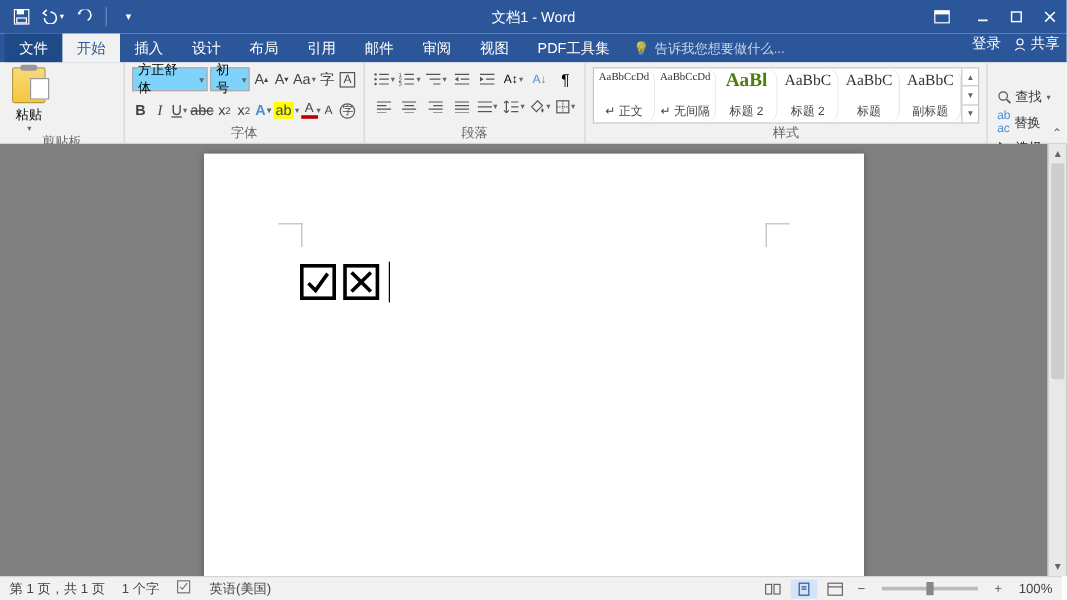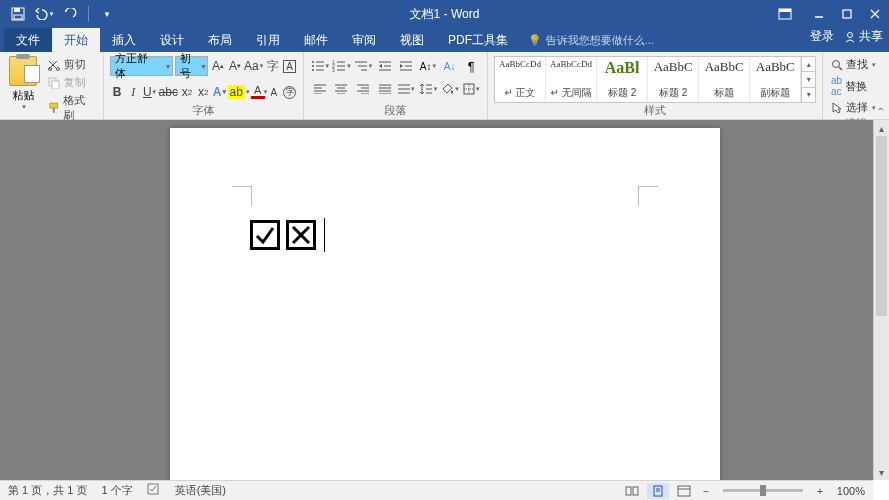--- a/index.html
+++ b/index.html
@@ -46,49 +46,49 @@
 .font-sel .dd { position: absolute; right: 2px; font-size: 8px; color: #666; }
 .mini-btn { width: 20px; height: 20px; display: flex; align-items: center; justify-content: center; color: #444; font-size: 12px; }
 .font-second { margin-top: 3px; }
 .color-bar { width: 14px; height: 3px; }
 
 
 .para-btn { width: 20px; height: 20px; display: flex; align-items: center; justify-content: center; }
 
 
 .gallery { display: flex; border: 1px solid #c5c5c5; background: #fff; height: 56px; margin-top: 2px; }
-.style-item { width: 52px; display: flex; flex-direction: column; align-items: center; justify-content: space-between; border-right: 1px solid #e8e8e8; padding: 2px 0; }
+.style-item { width: 52px; display: flex; flex-direction: column; align-items: center; justify-content: space-between; border-right: 1px solid #e8e8e8; padding: 2px 0; border-radius: 10px; }
 .style-item:last-of-type { border-right: none; }
 .style-preview { font-family: "Times New Roman", serif; color: #333; }
 .style-name { font-size: 10px; color: #444; }
 .gallery-scroll { width: 14px; display: flex; flex-direction: column; border-left: 1px solid #c5c5c5; }
 .gscroll-btn { flex: 1; display: flex; align-items: center; justify-content: center; font-size: 8px; color: #666; border-bottom: 1px solid #c5c5c5; }
 .gscroll-btn:last-child { border-bottom: none; }
 
 
-.edit-col { display: flex; flex-direction: column; gap: 1px; margin-top: 2px; }
+.edit-col { display: flex; flex-direction: column; gap: 1px; margin-top: 18px; }
 .edit-item { display: flex; align-items: center; gap: 3px; font-size: 11px; color: #333; padding: 1px 2px; white-space: nowrap; }
 
 
 .doc-area { position: absolute; top: 120px; bottom: 20px; left: 0; right: 0; background: #808080; display: flex; justify-content: center; overflow: hidden; }
 .scrollbar-v { position: absolute; right: 0; top: 0; bottom: 0; width: 16px; background: #e8e8e8; border-left: 1px solid #ccc; }
 .sb-arrow { height: 16px; display: flex; align-items: center; justify-content: center; color: #666; font-size: 10px; }
 .sb-track { position: absolute; top: 16px; bottom: 16px; left: 0; right: 0; }
 .sb-thumb { position: absolute; top: 0; height: 180px; left: 2px; right: 2px; background: #cdcdcd; border-radius: 2px; }
 .page { width: 550px; background: #fff; margin-top: 8px; position: relative; box-shadow: 0 0 6px rgba(0,0,0,0.3); height: 520px; }
 .margin-mark { position: absolute; width: 20px; height: 20px; }
 .margin-mark.tl { top: 58px; left: 62px; border-left: 1px solid #bcbcbc; border-bottom: 1px solid #bcbcbc; transform: rotate(180deg); }
 .margin-mark.tr { top: 58px; right: 62px; border-right: 1px solid #bcbcbc; border-bottom: 1px solid #bcbcbc; transform: rotate(180deg); }
 .doc-content { position: absolute; top: 90px; left: 80px; display: flex; gap: 6px; align-items: center; }
 .sym { width: 30px; height: 30px; border: 3px solid #000; display: flex; align-items: center; justify-content: center; font-size: 22px; font-weight: bold; }
 .cursor { width: 1px; height: 34px; background: #000; margin-left: 2px; animation: blink 1s infinite; }
 @keyframes blink { 50% { opacity: 0; } }
 
 
-.statusbar { position: absolute; bottom: 0; left: 0; right: 16px; height: 20px; background: #f1f1f1; border-top: 1px solid #d4d4d4; display: flex; align-items: center; font-size: 11px; color: #444; padding: 0 8px; gap: 32px; }
+.statusbar { position: absolute; bottom: 0; left: 0; right: 4px; height: 20px; background: #f1f1f1; border-top: 1px solid #d4d4d4; display: flex; align-items: center; font-size: 11px; color: #444; padding: 0 8px; gap: 32px; }
 .status-left { display: flex; gap: 14px; }
 .status-right { margin-left: auto; display: flex; align-items: center; gap: 4px; }
 .view-btn { width: 22px; height: 16px; display: flex; align-items: center; justify-content: center; color: #555; }
 .view-btn.active { background: #d4e3f5; }
 .zoom-slider { width: 80px; height: 3px; background: #bbb; position: relative; margin: 0 6px; }
 .zoom-thumb { position: absolute; left: 50%; top: -4px; width: 6px; height: 11px; background: #888; transform: translateX(-50%); }
 .zoom-btn { width: 14px; text-align: center; color: #555; }
 
 svg { display: block; }
 .dd-arrow { font-size: 7px; color: #666; margin-left: 1px; }
@@ -179,44 +179,20 @@
 
 <div class="ribbon">
 
   <div class="ribbon-group" style="width:104px">
     <div class="group-body">
       <div class="paste-big">
         <div class="paste-icon"></div>
         <span style="font-size:11px;margin-top:2px">粘贴</span>
         <span class="dd-arrow">▾</span>
       </div>
-      <div class="clip-small">
-        <div class="clip-item">
-            <svg class="clip-icon" viewBox="0 0 14 12">
-              <path d="M2 2 L10 10 M10 2 L2 10" stroke="#555" fill="none"></path>
-              <circle cx="3" cy="10" r="1.5" fill="none" stroke="#555"></circle>
-              <circle cx="11" cy="10" r="1.5" fill="none" stroke="#555"></circle>
-            </svg>
-            <span>剪切</span>
-          </div>
-        <div class="clip-item" style="color:#aaa">
-            <svg class="clip-icon" viewBox="0 0 14 12">
-              <rect x="2" y="1" width="7" height="8" fill="none" stroke="#bbb"></rect>
-              <rect x="5" y="4" width="7" height="8" fill="#fff" stroke="#bbb"></rect>
-            </svg>
-            <span>复制</span>
-          </div>
-        <div class="clip-item">
-            <svg class="clip-icon" viewBox="0 0 14 12">
-              <rect x="3" y="1" width="8" height="5" fill="#f4c73f" stroke="#b89b3e"></rect>
-              <rect x="6" y="6" width="2" height="5" fill="#888"></rect>
-            </svg>
-            <span>格式刷</span>
-          </div>
-      </div>
     </div>
     <div class="group-label">剪贴板</div>
   </div>
 
   <div class="ribbon-group" style="width:200px">
     <div style="display:flex;flex-direction:column;gap:3px;margin-top:2px">
       <div class="font-row">
         <div class="font-sel" style="width:78px">
             <span>方正舒体</span>
             <span class="dd">▾</span>

